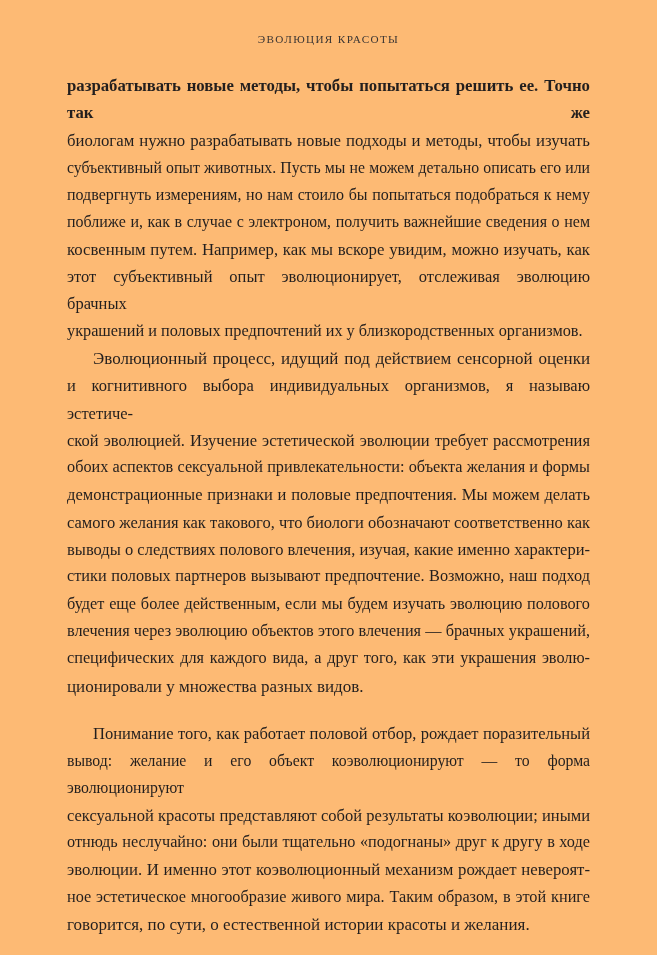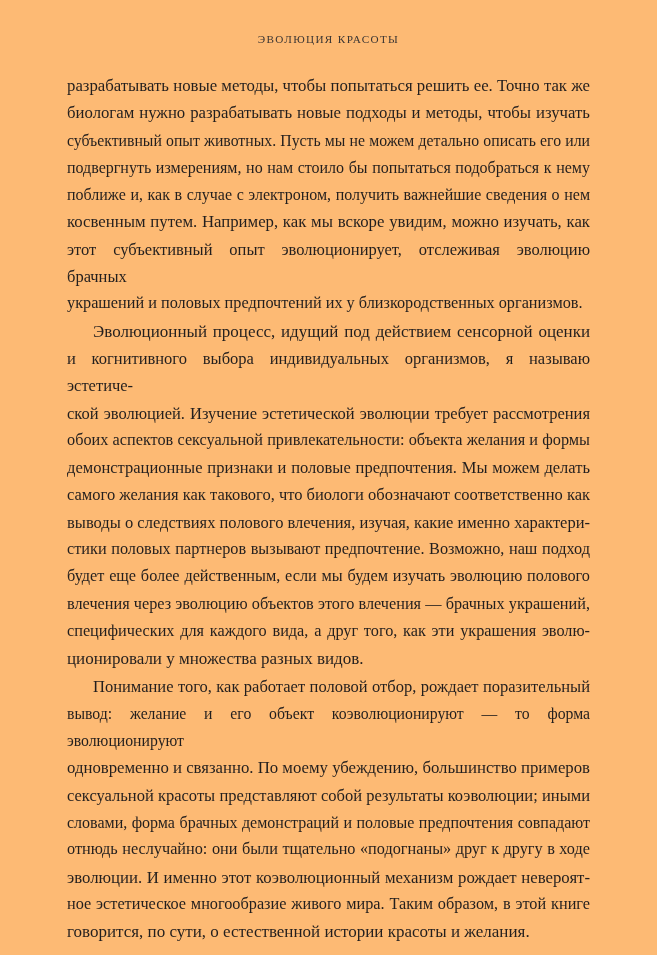--- a/index.html
+++ b/index.html
@@ -84,21 +84,21 @@
 </head>
 <body>
 
 <div class="page">
 
   <div class="running-head" id="running-head">ЭВОЛЮЦИЯ КРАСОТЫ</div>
 
   <div class="text-block">
 
     <p class="para" id="p1">
-        <span class="line" style="font-size: 16.75px; white-space: normal; width: 523px;">разрабатывать новые методы, чтобы попытаться решить ее. Точно так же</span>
+        <span class="line" style="font-size: 16.75px; white-space: normal; width: 523px; font-weight: bold;">разрабатывать новые методы, чтобы попытаться решить ее. Точно так же</span>
         <span class="line" style="font-size: 16.75px; white-space: normal; width: 523px;">биологам нужно разрабатывать новые подходы и методы, чтобы изучать</span>
         <span class="line" style="font-size: 15.75px; white-space: normal; width: 523px;">субъективный опыт животных. Пусть мы не можем детально описать его или</span>
         <span class="line" style="font-size: 16px; white-space: normal; width: 523px;">подвергнуть измерениям, но нам стоило бы попытаться подобраться к нему</span>
         <span class="line" style="font-size: 16px; white-space: normal; width: 523px;">поближе и, как в случае с электроном, получить важнейшие сведения о нем</span>
         <span class="line" style="font-size: 16.75px; white-space: normal; width: 523px;">косвенным путем. Например, как мы вскоре увидим, можно изучать, как</span>
         <span class="line" style="font-size: 16.5px; white-space: normal; width: 523px;">этот субъективный опыт эволюционирует, отслеживая эволюцию брачных</span>
         <span class="line last" style="font-size: 16.25px; white-space: normal; width: 523px;">украшений и половых предпочтений их у близкородственных организмов.</span>
       </p>
     <p class="para" id="p2">
         <span class="line" style="font-size: 17px; white-space: normal; width: 523px;"><span class="indent"></span>Эволюционный процесс, идущий под действием сенсорной оценки</span>
@@ -108,25 +108,23 @@
         <span class="line" style="font-size: 16.5px; white-space: normal; width: 523px;">демонстрационные признаки и половые предпочтения. Мы можем делать</span>
         <span class="line" style="font-size: 16.5px; white-space: normal; width: 523px;">самого желания как такового, что биологи обозначают соответственно как</span>
         <span class="line" style="font-size: 16.5px; white-space: normal; width: 523px;">выводы о следствиях полового влечения, изучая, какие именно характери-</span>
         <span class="line" style="font-size: 16.25px; white-space: normal; width: 523px;">стики половых партнеров вызывают предпочтение. Возможно, наш подход</span>
         <span class="line" style="font-size: 16.25px; white-space: normal; width: 523px;">будет еще более действенным, если мы будем изучать эволюцию полового</span>
         <span class="line" style="font-size: 16.25px; white-space: normal; width: 523px;">влечения через эволюцию объектов этого влечения — брачных украшений,</span>
         <span class="line" style="font-size: 16.25px; white-space: normal; width: 523px;">специфических для каждого вида, а друг того, как эти украшения эволю-</span>
         <span class="line last" style="font-size: 17px; white-space: normal; width: 523px;">ционировали у множества разных видов.</span>
       </p>
     <p class="para" id="p3">
-        <span class="line" style="font-size: 16.5px; white-space: normal; width: 523px;"><span class="indent"></span>Понимание того, как работает половой отбор, рождает поразительный</span>
+        <span class="line" style="font-size: 16.5px; white-space: normal; width: 523px; margin-top: 20px;"><span class="indent"></span>Понимание того, как работает половой отбор, рождает поразительный</span>
         <span class="line" style="font-size: 15.75px; white-space: normal; width: 523px;">вывод: желание и его объект коэволюционируют — то форма эволюционируют</span>
-        <span class="line" style="font-size: 16.75px; white-space: normal; width: 523px;">одновременно и связанно. По моему убеждению, большинство примеров</span>
         <span class="line" style="font-size: 16.5px; white-space: normal; width: 523px;">сексуальной красоты представляют собой результаты коэволюции; иными</span>
-        <span class="line" style="font-size: 16px; white-space: normal; width: 523px;">словами, форма брачных демонстраций и половые предпочтения совпадают</span>
         <span class="line" style="font-size: 16.25px; white-space: normal; width: 523px;">отнюдь неслучайно: они были тщательно «подогнаны» друг к другу в ходе</span>
         <span class="line" style="font-size: 16.75px; white-space: normal; width: 523px;">эволюции. И именно этот коэволюционный механизм рождает невероят-</span>
         <span class="line" style="font-size: 16.25px; white-space: normal; width: 523px;">ное эстетическое многообразие живого мира. Таким образом, в этой книге</span>
         <span class="line last" style="font-size: 17px; white-space: normal; width: 523px;">говорится, по сути, о естественной истории красоты и желания.</span>
       </p>
 
     <div class="spacer-before-break"></div>
     <div class="section-break">* * *</div>
 
   </div>

